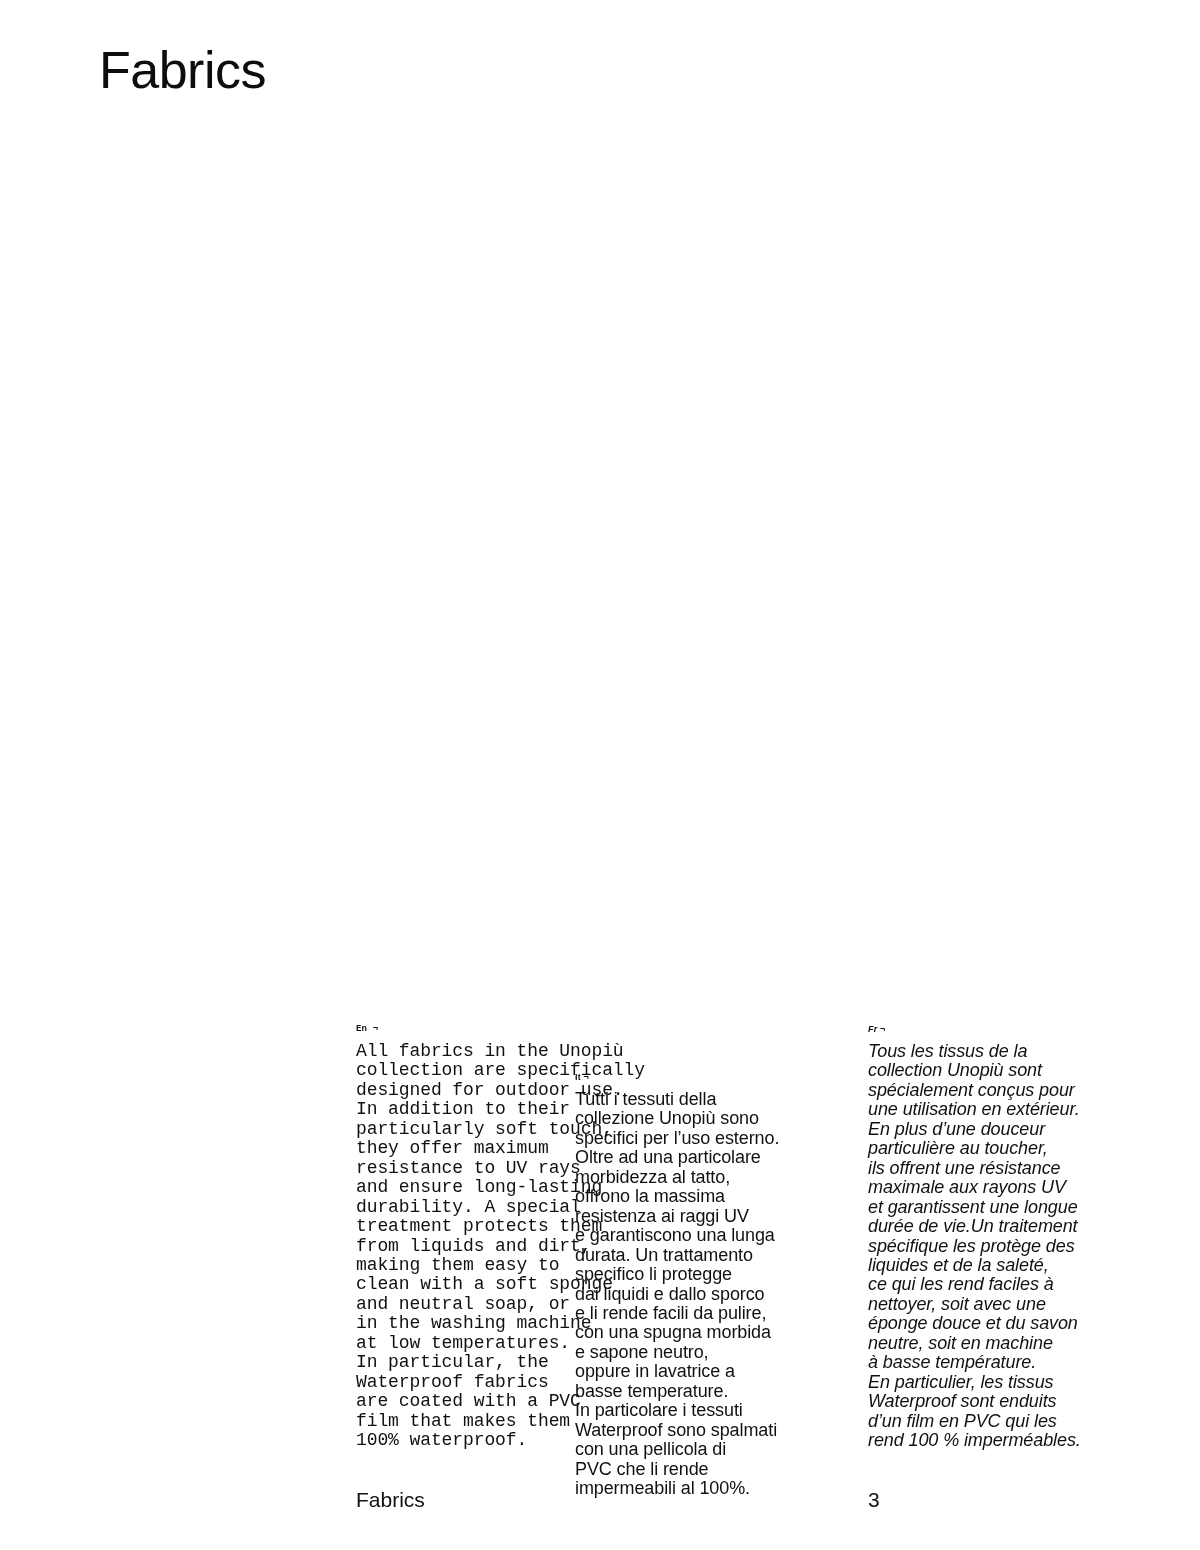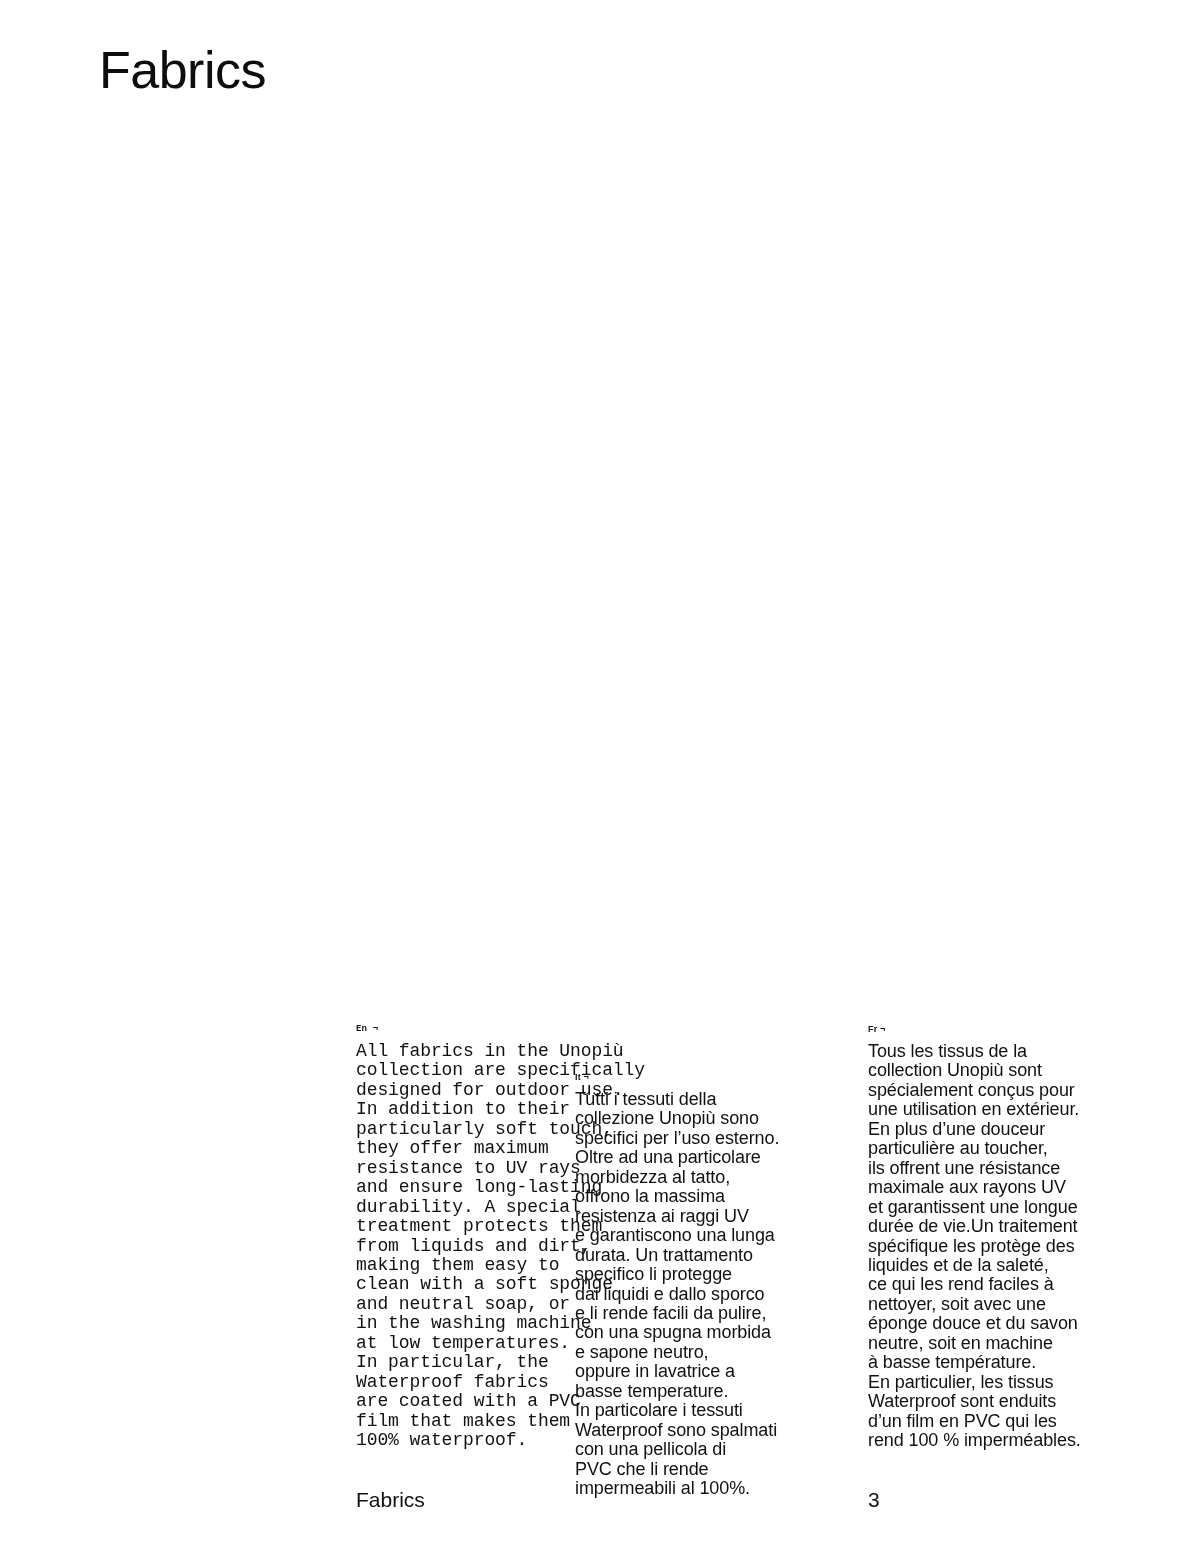--- a/index.html
+++ b/index.html
@@ -26,21 +26,21 @@
       margin: 0;
       color: #0d0d0d;
     }
     .col {
       position: absolute;
       top: 1022px;
       width: 250px;
     }
     .col-en { left: 356px; font-family: Liberation Mono, monospace; }
     .col-it { left: 575px; margin-top: 48px; }
-    .col-fr { left: 868px; }
+    .col-fr { left: 868px; font-style: italic; }
     .lang-label {
       font-size: 9px;
       font-weight: bold;
       line-height: 14px;
       height: 20px;
       letter-spacing: 0.2px;
     }
     .body-text {
       font-size: 18px;
       line-height: 19.45px;

